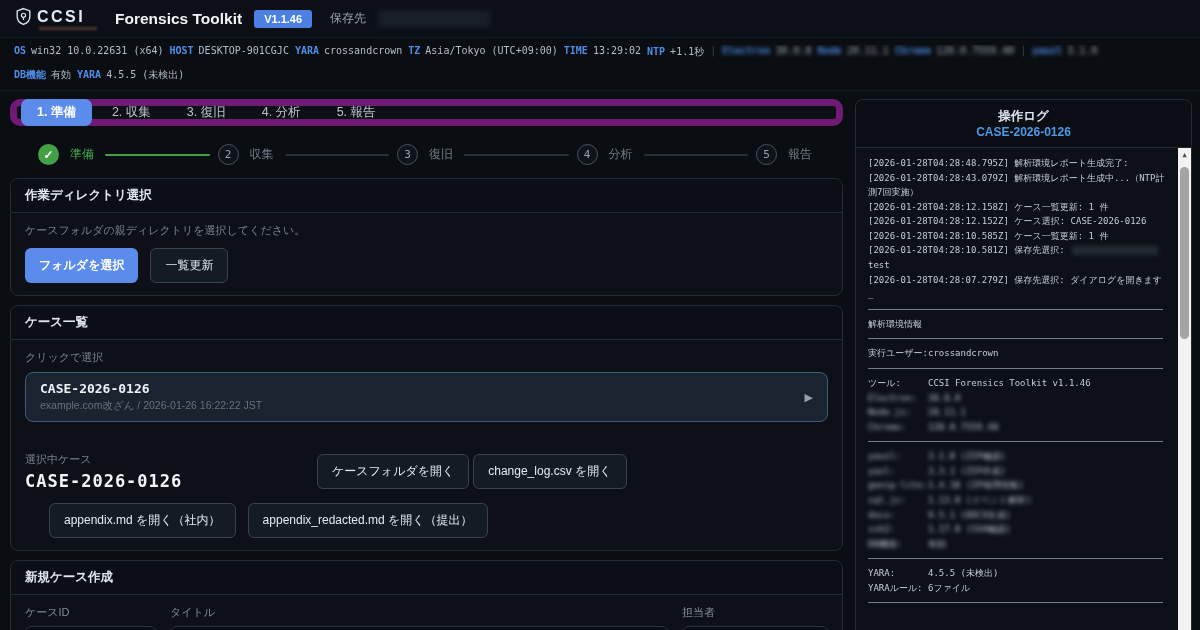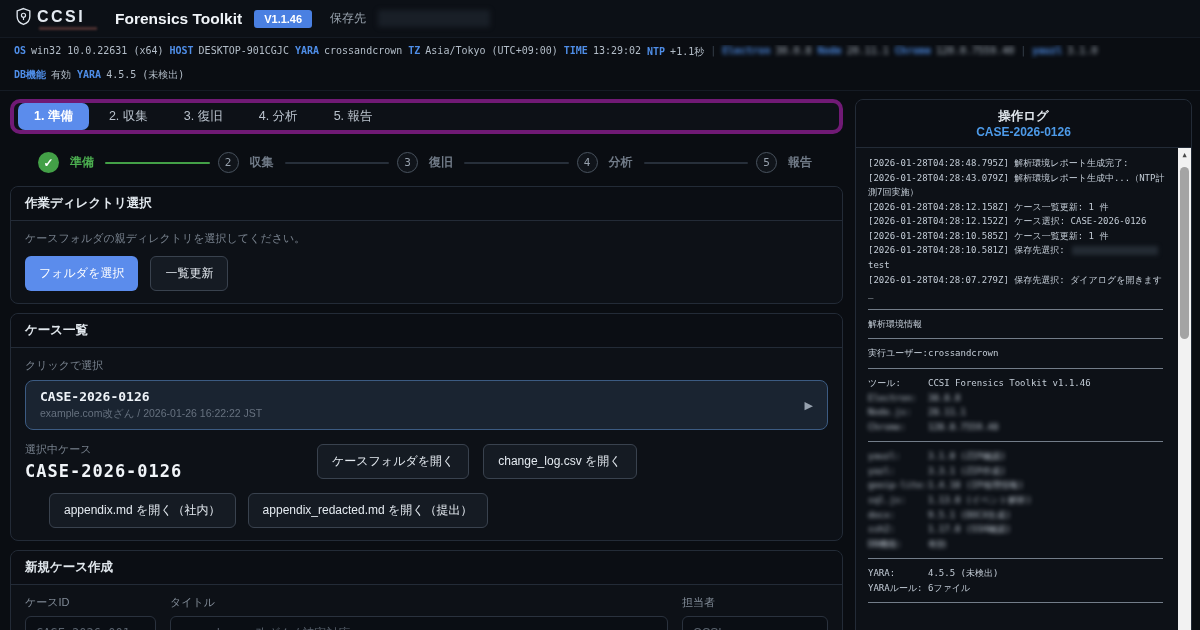--- a/index.html
+++ b/index.html
@@ -27,60 +27,60 @@
   .sbar-row { display:flex; gap:6px; white-space:nowrap; overflow:hidden; }
   .sbar-row + .sbar-row { margin-top:9px; }
   .sl { color:#4f8ee8; font-weight:bold; margin-right:5px; }
   .sep { color:#3a4450; }
   .blur { filter:blur(2px); opacity:.95; }
   
   .main { display:flex; gap:12px; padding:8px 8px 0 10px; align-items:flex-start; }
   .col-l { width:833px; flex:none; display:flex; flex-direction:column; gap:9px; }
   .col-r { flex:1; min-width:0; }
   
-  .tabbar { border:4px solid #701a75; background:#0d1117; border-radius:10px;
-            padding:3px 4px; display:flex; gap:4px; align-items:center; height:35px; }
+  .tabbar { border:7px solid #701a75; background:#0d1117; border-radius:10px;
+            padding:3px 4px; display:flex; gap:4px; align-items:center; height:27px; }
   .tab { padding:5px 16px; font-size:12.5px; color:#b9c2cc; border-radius:7px; cursor:pointer; }
   .tab.active { background:#5b8cec; color:#fff; font-weight:bold; }
   
   .stepper { display:flex; align-items:center; padding:9px 28px 4px; gap:8px; font-size:12px; }
   .st-c { width:21px; height:21px; border-radius:50%; display:grid; place-items:center; flex:none; }
   .st-c.done { background:#43a047; color:#fff; font-size:12px; font-weight:bold; }
   .st-c.num { border:1.5px solid #49535f; color:#97a1ad; background:#10141a; font-size:11px;
               font-family:"DejaVu Sans Mono", monospace; }
-  .st-lbl { margin:0 3px; white-space:nowrap;font-weight:bold; }
+  .st-lbl { margin:0 3px; white-space:nowrap; }
   .st-lbl.done { color:#4caf50; }
   .st-lbl.todo { color:#717b88; }
   .st-line { flex:1; height:2px; background:#272f3a; border-radius:1px; }
   .st-line.done { background:#43a047; }
   
   .card { border:1px solid #232b37; border-radius:8px; background:#0d1117; }
   .card-h { padding:8px 14px; background:#0b0e14; border-bottom:1px solid #232b37;
             font-size:12.5px; font-weight:bold; color:#e2e8ee; border-radius:8px 8px 0 0;flex-direction:column; }
   .card-b { padding:10px 14px 12px; }
   .hint { font-size:11px; color:#78828e; }
   .btn { display:inline-flex; align-items:center; justify-content:center; border-radius:6px;
          font-size:12px; padding:8px 14px; cursor:pointer; white-space:nowrap;
          font-family:"Liberation Sans", sans-serif; border:none; }
-  .btn-primary { background:#5b8cec; color:#fff; font-weight:normal; }
+  .btn-primary { background:#5b8cec; color:#fff; font-weight:bold; }
   .btn-ghost { background:#151b23; border:1px solid #39424e; color:#e4eaf0; }
   .btnrow { display:flex; gap:12px; margin-top:10px; }
   
   .case-item { margin-top:7px; background:#1a2431; border:1px solid #3c5b82; border-radius:8px;
                padding:8px 14px; display:flex; align-items:center; justify-content:space-between;
                cursor:pointer; }
   .case-id { font-family:"DejaVu Sans Mono", monospace; font-weight:bold; font-size:13px; color:#eef3f8; }
   .case-sub { font-size:10.5px; color:#66717f; margin-top:3px; }
   .case-arrow { color:#97a1ae; font-size:11px; }
-  .sel-row { display:flex; align-items:center; margin-top:12px; }
+  .sel-row { display:flex; align-items:center; margin-top:30px; }
   .sel-block { width:292px; flex:none; }
   .sel-label { font-size:11px; color:#78828e; }
   .sel-id { font-family:"DejaVu Sans Mono", monospace; font-size:17px; font-weight:bold;
             color:#f0f4f8; margin-top:4px; letter-spacing:1px; }
-  .sel-btns { display:flex; gap:14px; }
+  .sel-btns { display:flex; gap:4px; }
   
   .form-row { display:flex; gap:14px; }
   .field label { display:block; font-size:11px; color:#828c98; margin-bottom:6px; }
   .field input { background:#0a0e14; border:1px solid #2a323e; border-radius:6px;
                  padding:9px 10px; font-size:12px; color:#e2e8ee; width:100%;
                  font-family:"Liberation Sans", sans-serif; }
   .field input.mono { font-family:"DejaVu Sans Mono", monospace; }
   .field input::placeholder { color:#59626d; }
   .f-id { width:131px; } .f-title { flex:1; } .f-owner { width:146px; }
   

